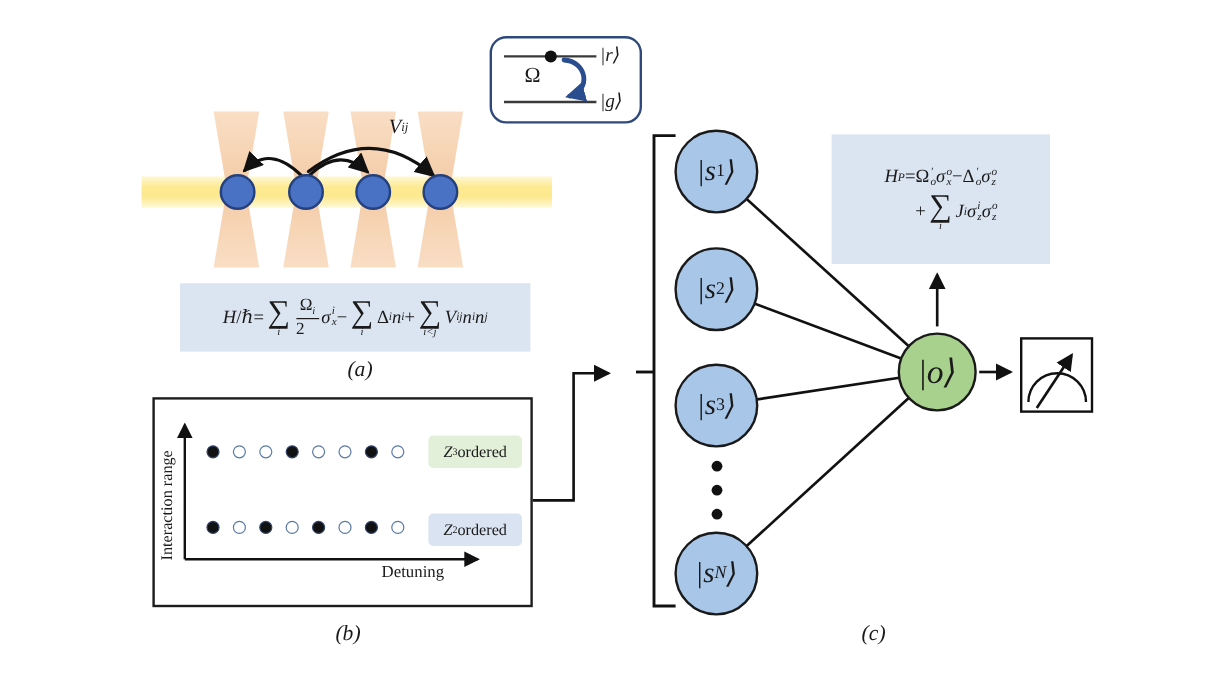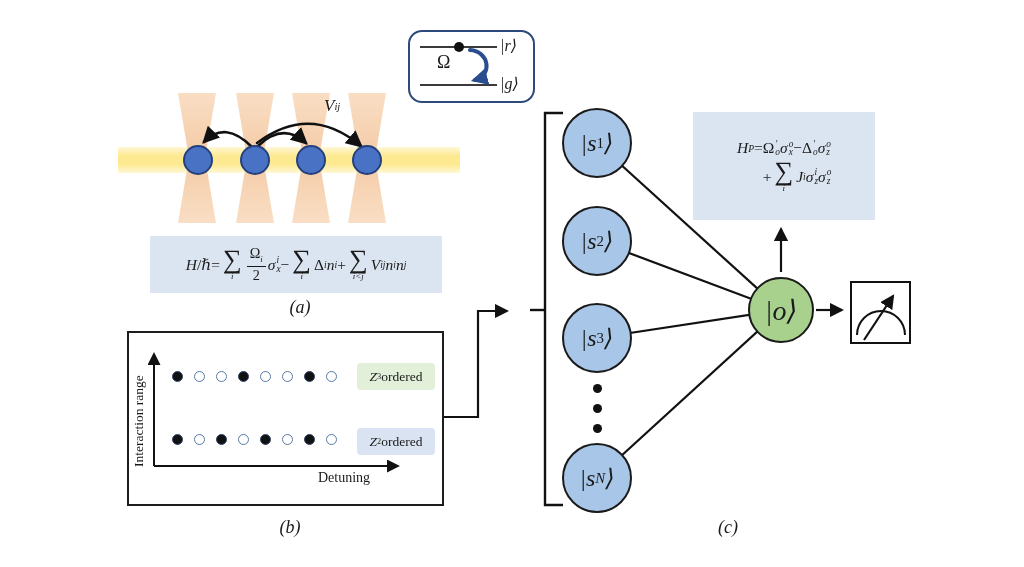--- a/index.html
+++ b/index.html
@@ -9,21 +9,21 @@
   .abs{position:absolute;}
   .it{font-style:italic;}
   .rm{font-style:normal;}
   sub,sup{font-size:.62em;}
   .ss{display:inline-flex;flex-direction:column;line-height:.92;font-size:.6em;
       vertical-align:-0.55em;margin-left:1px;}
   .bigop{display:inline-flex;flex-direction:column;align-items:center;line-height:1;
          vertical-align:middle;margin:0 3px;}
   .bigop .op{font-size:1.7em;font-style:normal;line-height:.88;}
   .bigop .under{font-size:.58em;margin-top:0px;}
-  .frac{display:inline-flex;flex-direction:column;align-items:center;line-height:1.05;
+  .frac{display:inline-flex;flex-direction:column;line-height:1.05;
         vertical-align:middle;margin:0 2px;font-size:.92em;}
   .frac .num{border-bottom:1.3px solid #1a1a1a;padding:0 3px 1px;}
   .frac .den{padding-top:1px;}
   .eqbox{background:var(--eqbox);display:flex;flex-direction:column;
          align-items:center;justify-content:center;}
   .eqline{display:flex;align-items:center;justify-content:center;white-space:nowrap;}
   .panel-label{font-style:italic;font-size:18px;text-align:center;width:44px;}
   .node{border:2.5px solid #1a1a1a;border-radius:50%;display:flex;align-items:center;
         justify-content:center;box-sizing:border-box;}
   .snode{width:70px;height:70px;background:var(--node-blue);font-size:24px;}

